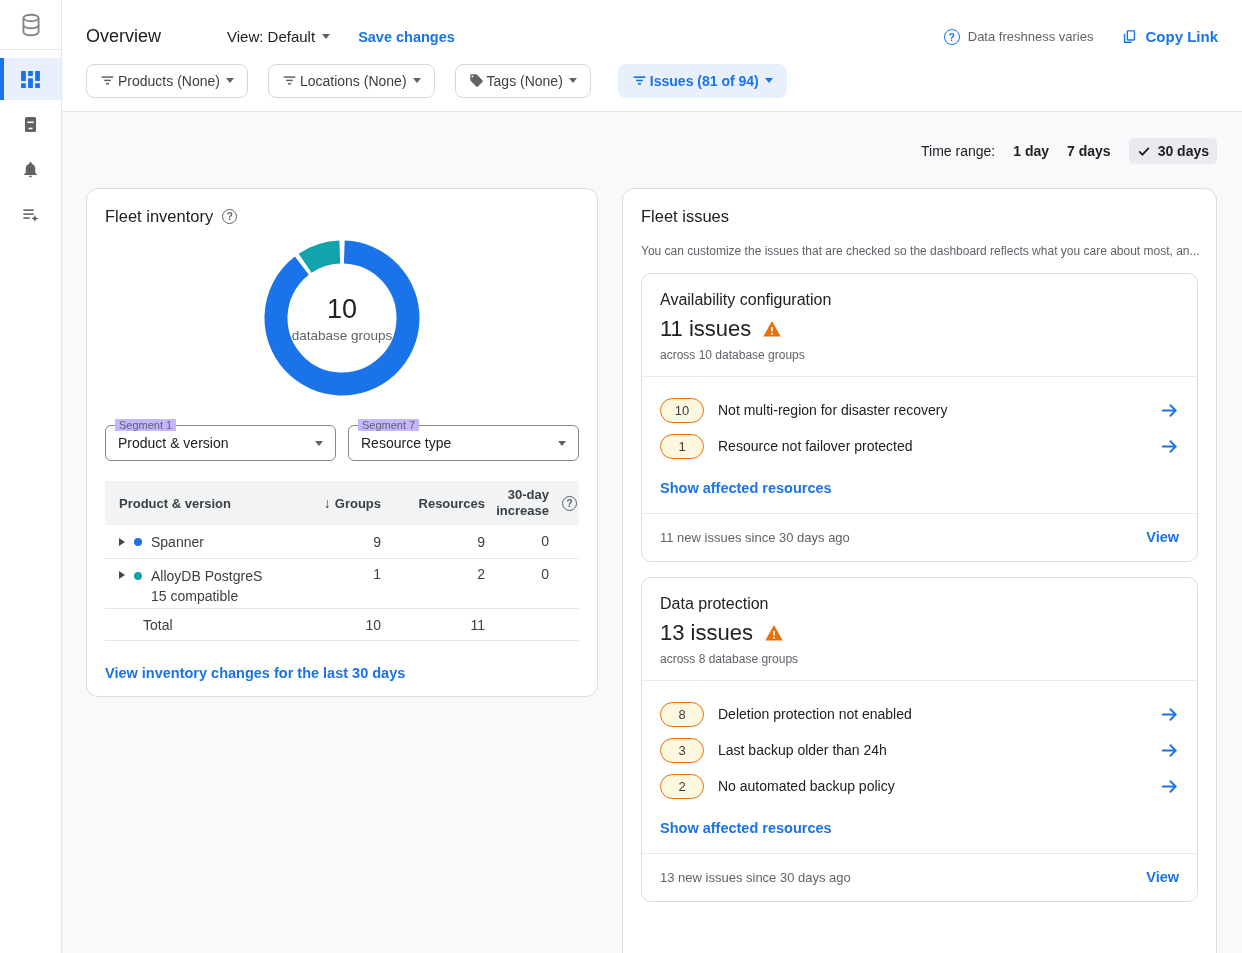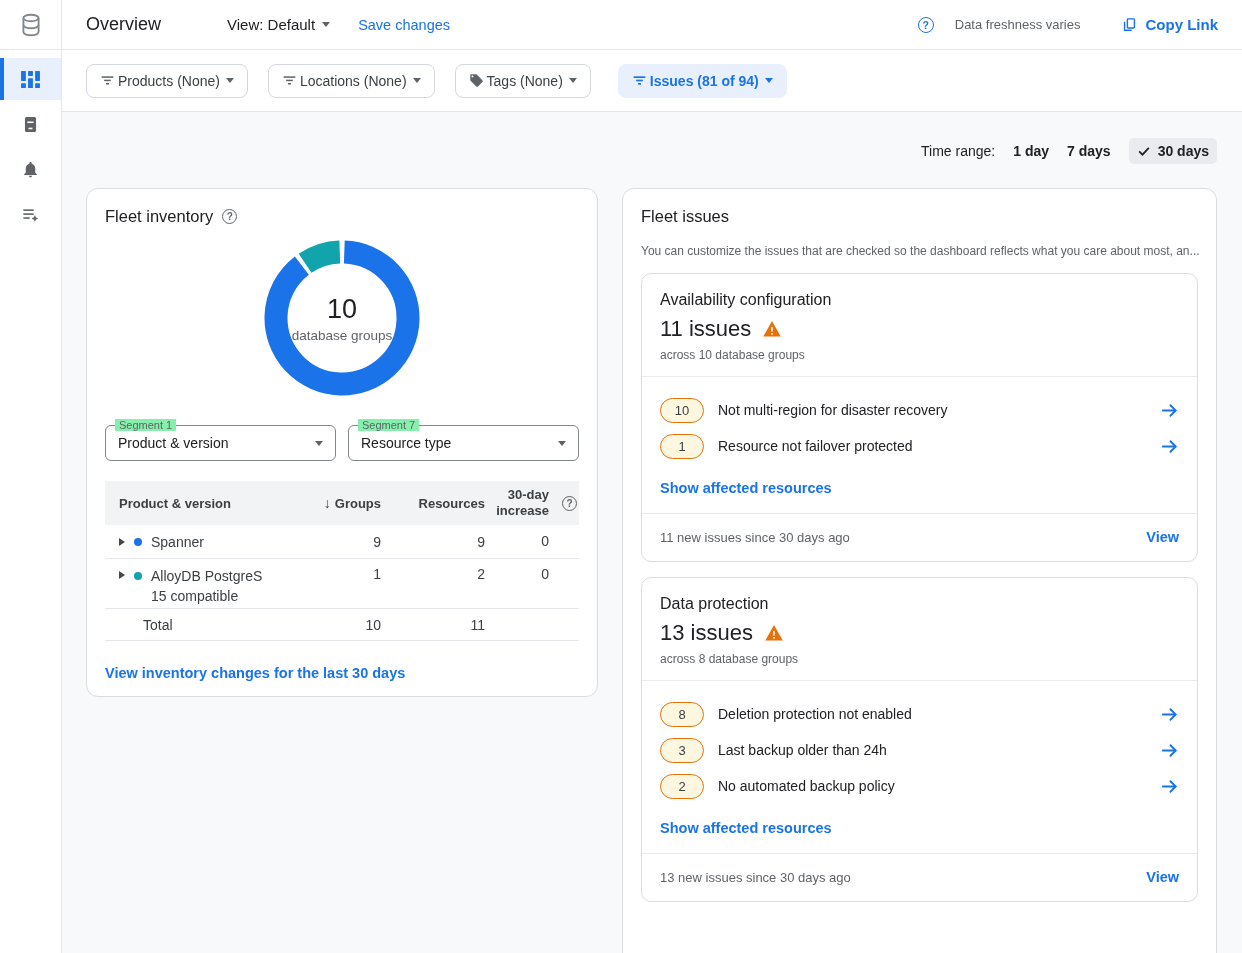--- a/index.html
+++ b/index.html
@@ -10,30 +10,30 @@
   .sidebar { position:absolute; left:0; top:0; width:62px; height:953px;
     background:#fff; border-right:1px solid #e3e6ea; z-index:5; }
   .logo-box { height:50px; display:flex; align-items:center; justify-content:center;
     border-bottom:1px solid #e3e6ea; }
   .nav { padding-top:8px; }
   .nav-item { height:42px; display:flex; align-items:center; justify-content:center;
     margin-bottom:3px; cursor:pointer; }
   .nav-item.active { background:#e8f0fe; border-left:4px solid #1a73e8; padding-right:4px; }
 
   
-  .header { position:absolute; left:62px; top:0; width:1180px; height:50px;
+  .header { position:absolute; left:62px; top:12px; width:1180px; height:50px;
     background:#fff; border-bottom:1px solid #e3e6ea; display:flex; align-items:center;
     padding:0 24px; }
   .page-title { font-size:18px; color:#202124; }
   .view-select { margin-left:66px; display:flex; align-items:center; gap:7px;
     font-size:15px; cursor:pointer; }
   .caret { width:0; height:0; border-left:4.5px solid transparent;
     border-right:4.5px solid transparent; border-top:5.5px solid #5f6368; }
-  .save-link { margin-left:28px; color:#1a73e8; font-size:14.5px; font-weight:normal; cursor:pointer; }
-  .header-right { margin-left:auto; display:flex; align-items:center; gap:21px; }
+  .save-link { margin-left:28px; color:#1a73e8; font-size:14.5px; font-weight:bold; cursor:pointer; }
+  .header-right { margin-left:auto; display:flex; align-items:center; gap:8px; }
   .freshness { color:#5f6368; font-size:13px; }
   .copy-link { margin-left:20px; display:flex; align-items:center; gap:7px;
     color:#1a73e8; font-size:15px; font-weight:bold; cursor:pointer; }
   .help-circle { width:16px; height:16px; border-radius:50%; border:1.5px solid #1a73e8;
     color:#1a73e8; font-size:10.5px; display:inline-flex; align-items:center;
     justify-content:center; font-weight:bold; flex:none; }
   .help-circle.gray { border-color:#5f6368; color:#5f6368; width:15px; height:15px; font-size:10px; }
   .help-circle::before { content:"?"; }
 
   
@@ -66,21 +66,21 @@
   .donut-wrap { width:160px; height:160px; margin:12px auto 0; position:relative; }
   .donut-center { position:absolute; inset:0; display:flex; flex-direction:column;
     align-items:center; justify-content:center; gap:3px; }
   .donut-value { font-size:27px; color:#202124; }
   .donut-label { font-size:13.5px; color:#5f6368; }
 
   
   .segments { display:flex; gap:12px; margin-top:27px; }
   .select { position:relative; width:231px; height:36px; border:1px solid #80868b;
     border-radius:6px; display:flex; align-items:center; padding:0 12px; cursor:pointer; }
-  .select-label { position:absolute; top:-7px; left:9px; background:#86efac; padding:0 4px;
+  .select-label { position:absolute; top:-7px; left:9px; background:#c4b5fd; padding:0 4px;
     font-size:11px; color:#5f6368; }
   .select-value { font-size:14px; color:#202124; }
   .select .caret { margin-left:auto; }
 
   
   .inv-table { margin-top:20px; }
   .t-row { display:flex; align-items:center; }
   .t-head { background:#f1f3f4; height:44px; font-size:13px; font-weight:bold; color:#3c4043; }
   .c-name { flex:1; padding-left:14px; display:flex; align-items:center; }
   .c-groups { width:78px; text-align:right; }

